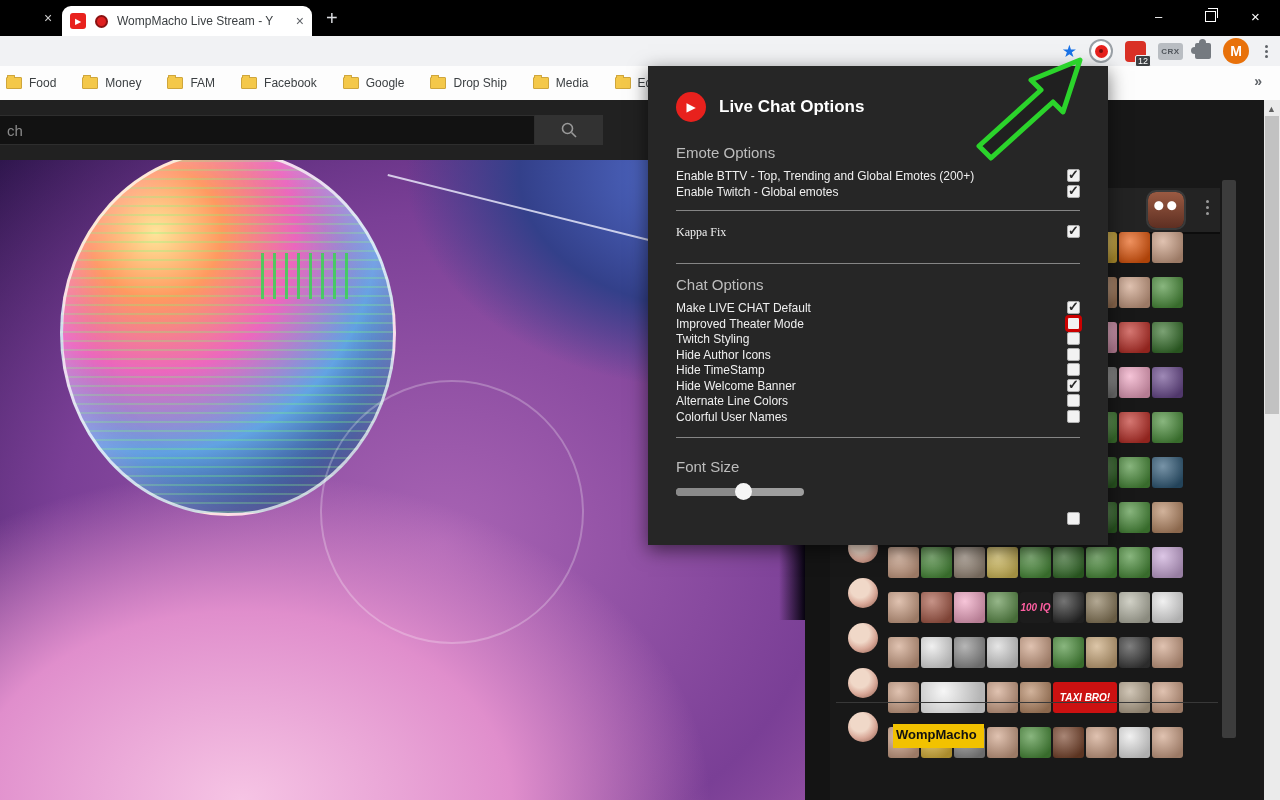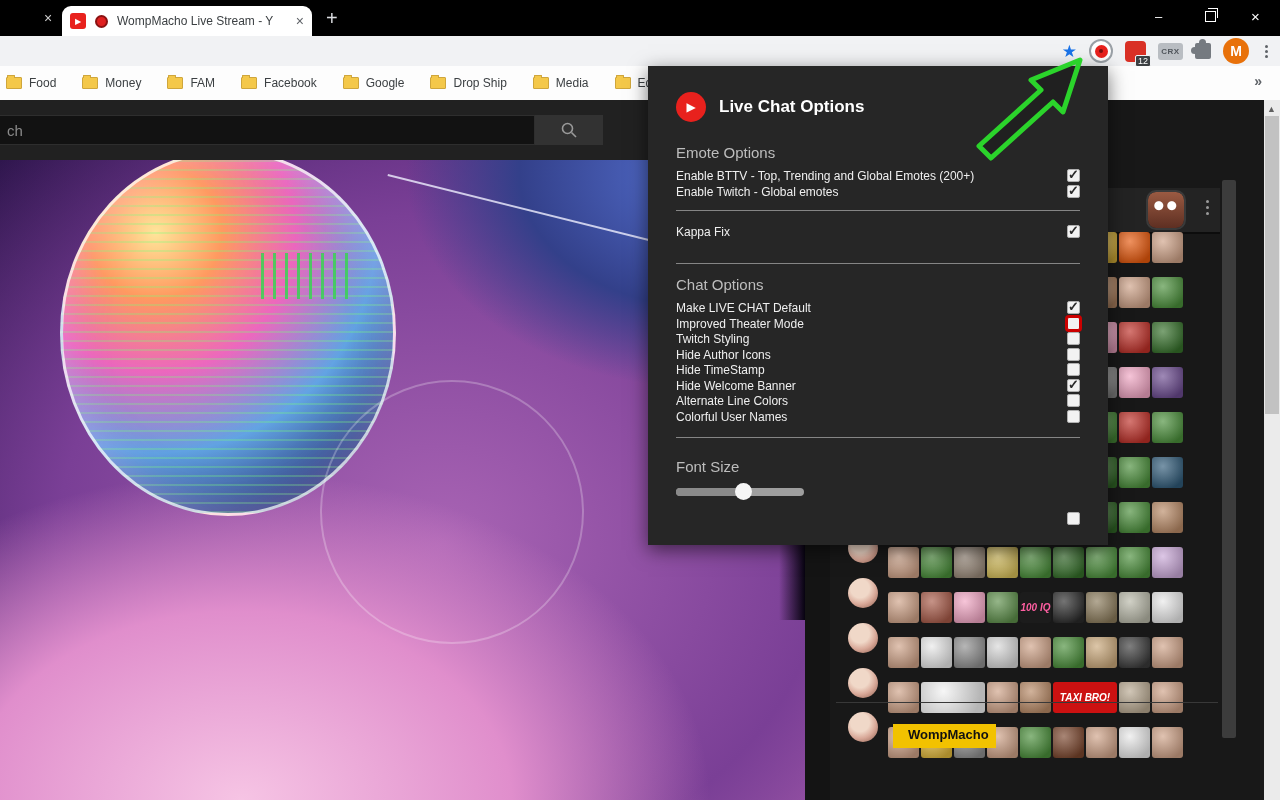--- a/index.html
+++ b/index.html
@@ -113,39 +113,39 @@
         background-image:radial-gradient(circle at 35% 30%,rgba(255,255,255,.35),rgba(0,0,0,.25) 80%);}
   .tile.text-tile{display:flex;align-items:center;justify-content:center;font-weight:bold;
         font-style:italic;font-size:10px;background-image:none;}
   .avatar-col{position:absolute;left:18px;top:388px;width:30px;}
   .chat-avatar{position:absolute;left:0;width:30px;height:30px;border-radius:50%;
         background:radial-gradient(circle at 40% 35%,#f0d8c8 0 35%,#d8a898 60%,#9a6a5a 90%);}
   .chat-divider{position:absolute;left:6px;top:602px;width:382px;height:1px;background:#383838;}
   .input-avatar{position:absolute;left:18px;top:612px;width:30px;height:30px;border-radius:50%;
         background:radial-gradient(circle at 40% 35%,#f0d8c8 0 35%,#d8a898 60%,#9a6a5a 90%);}
   .name-chip{position:absolute;left:63px;top:624px;background:var(--highlight-yellow);color:#111;
-        font-size:13px;font-weight:bold;padding:3px 7px 6px 15px;}
+        font-size:13px;font-weight:bold;padding:3px 7px 6px 3px;}
   .chat-scrollbar{position:absolute;left:392px;top:80px;width:14px;height:558px;background:#3c3c3c;border-radius:2px;}
 
   
   .b-scroll{left:1264px;top:100px;width:16px;height:700px;background:#ebebeb;z-index:3;}
   .b-scroll .arrow{position:absolute;left:3px;top:4px;color:#606060;font-size:9px;}
   .b-scroll .thumb{position:absolute;left:1px;top:16px;width:14px;height:298px;background:#c2c2c2;}
 
   
   .popup{left:648px;top:66px;width:460px;height:479px;background:#262626;z-index:20;
          box-shadow:0 5px 18px rgba(0,0,0,.55);box-sizing:border-box;padding:0 28px;color:#efefef;}
   .p-header{margin-top:26px;display:flex;align-items:center;gap:13px;}
   .p-logo{width:30px;height:30px;border-radius:50%;background:var(--accent-red);color:#fff;font-size:12px;
           display:flex;align-items:center;justify-content:center;}
   .p-title{font-size:17px;font-weight:bold;color:#fff;}
   .p-heading{margin-top:22px;font-size:15px;color:#bdbdbd;}
   .opt-group{margin-top:8px;}
   .opt-row{height:15.5px;display:flex;align-items:flex-start;justify-content:space-between;}
-  .opt-row.tall{height:24px;}
+  .opt-row.tall{height:24px;font-family:Liberation Serif, serif;}
   .opt-label{font-size:12px;color:#efefef;}
   .cb{width:13px;height:13px;background:#f2f2f2;border:1px solid #b0b0b0;border-radius:2px;
       box-sizing:border-box;position:relative;flex:0 0 auto;}
   .cb.checked::after{content:"✓";position:absolute;left:0px;top:-3px;color:#2b2b2b;
       font-size:13px;font-weight:bold;}
   .cb.hl{border-color:var(--alert-red);box-shadow:0 0 0 2px var(--alert-red);}
   hr.sep{border:0;border-top:1px solid #858585;margin:10px 0 0 0;}
   .slider{margin-top:8px;position:relative;width:128px;height:17px;}
   .slider .track{position:absolute;left:0;top:5px;width:128px;height:8px;border-radius:4px;background:#9e9e9e;}
   .slider .track-fill{position:absolute;left:0;top:5px;height:8px;border-radius:4px;background:#8a8a8a;}

